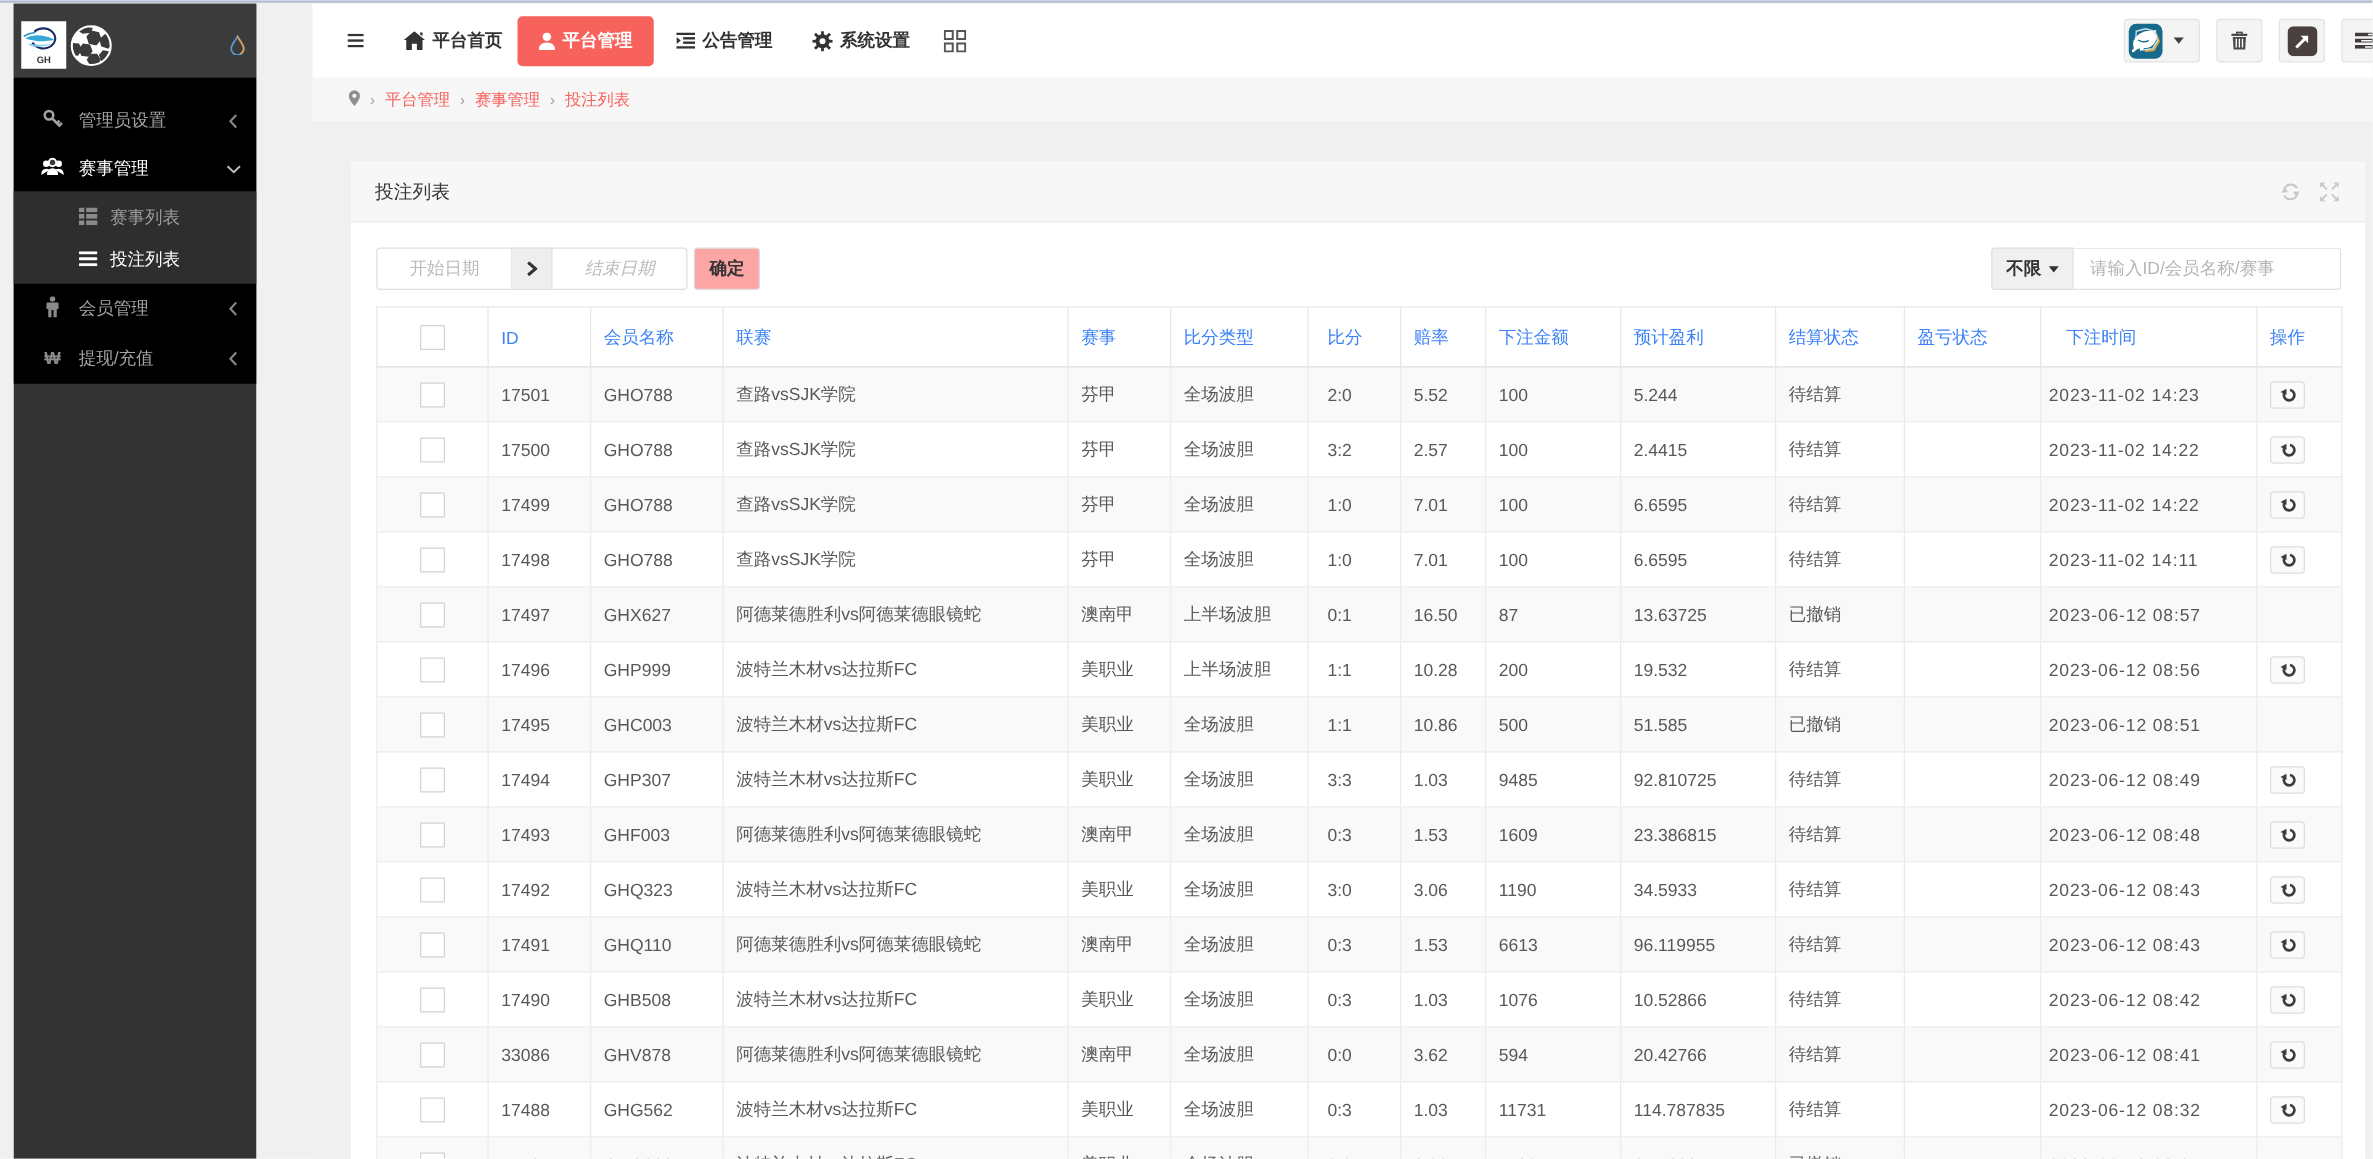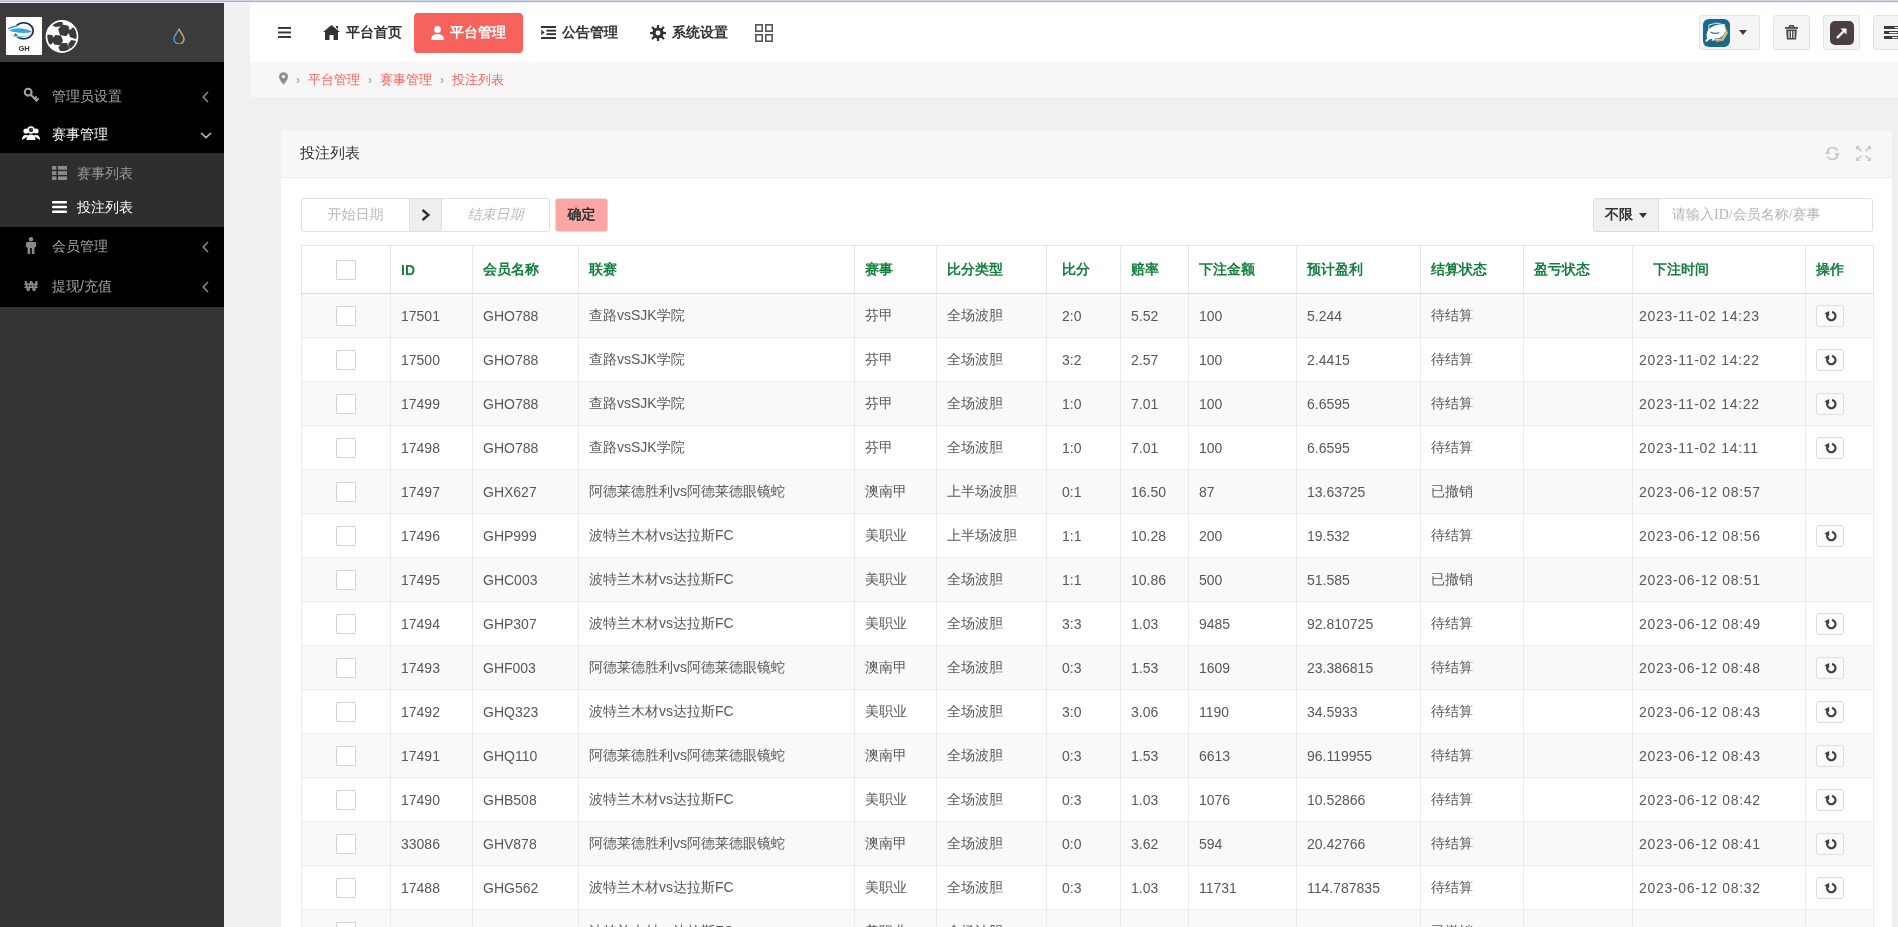--- a/index.html
+++ b/index.html
@@ -1,21 +1,21 @@
 <!DOCTYPE html>
 <html lang="zh"><head>
 <meta charset="utf-8">
 <title>投注列表</title>
 <style>
 * { margin:0; padding:0; box-sizing:border-box; }
 html,body { width:1898px; height:927px; overflow:hidden; font-family:"Liberation Sans",sans-serif; }
 body { background:#f0f0f0; position:relative; }
 .topline { position:absolute; left:0; top:0; width:1898px; height:2px; background:#ccd4e6; border-bottom:1px solid #a9b3cc; z-index:50; }
 
-.sidebar { position:absolute; left:0; top:3px; width:224px; height:924px; background:#333333; z-index:10; }
+.sidebar { position:absolute; left:11px; top:3px; width:194px; height:924px; background:#333333; z-index:10; }
 .side-head { height:59px; background:#3b3b3b; position:relative; }
 .logo-box { position:absolute; left:6px; top:14px; width:36px; height:38px; background:#fff; }
 .ball { position:absolute; left:44px; top:15px; }
 .droplet { position:absolute; left:173px; top:25px; }
 .menu { list-style:none; padding-top:15px; background:#000000; }
 .mi { height:40px; display:flex; align-items:center; color:#a2a2a2; font-size:14px; position:relative; }
 .mi .ic { width:20px; margin-left:21px; text-align:center; flex:0 0 20px; }
 .mi .tx { margin-left:11px; }
 .mi .arrow { position:absolute; right:15px; display:flex; }
 .mi .arrow.downx { right:12px; }
@@ -48,32 +48,32 @@
 .card-head .title { margin-left:19px; font-size:15px; color:#333; }
 .card-tools { position:absolute; right:20px; top:15px; display:flex; gap:14px; }
 .card-body { padding:20px 19px 0 20px; background:#fff; }
 .filters { height:34px; position:relative; margin-bottom:13px; }
 .fgroup { display:flex; position:absolute; left:0; top:0; }
 .finput { height:34px; border:1px solid #e0e0e0; background:#fff; font-size:14px; color:#bbb; display:flex; align-items:center; justify-content:center; }
 .finput.start { width:109px; border-radius:3px 0 0 3px;text-align:right; }
 .fmid { width:31px; height:34px; background:#eee; border:1px solid #e0e0e0; border-left:none; border-right:none; display:flex; align-items:center; justify-content:center; }
 .finput.end { width:109px; border-radius:0 3px 3px 0;font-style:italic; }
 .fbtn { width:53px; height:34px; background:#fca5a5; border:1px solid #ddd; border-radius:3px; margin-left:5px; font-size:14px; font-weight:700; color:#333; display:flex; align-items:center; justify-content:center; }
-.rgroup { position:absolute; right:0; top:0; display:flex;font-family:Liberation Serif, serif; }
+.rgroup { position:absolute; right:0; top:0; display:flex; }
 .rsel { width:66px; height:34px; background:#f0f0f0; border:1px solid #ddd; border-radius:3px 0 0 3px; display:flex; align-items:center; justify-content:center; font-size:14px; font-weight:700; color:#333; }
 .rsel .dcaret { width:0; height:0; border-left:4px solid transparent; border-right:4px solid transparent; border-top:5px solid #333; margin-left:6px; }
 .rinput { width:214px; height:34px; background:#fff; border:1px solid #e0e0e0; border-left:none; border-radius:0 3px 3px 0; display:flex; align-items:center; font-size:14px; color:#b5b5b5; padding-left:13px; }
 
 table.grid { border-collapse:collapse; table-layout:fixed; width:1572px; font-size:14px; }
 table.grid col.c1{width:89px} table.grid col.c2{width:82px} table.grid col.c3{width:106px}
 table.grid col.c4{width:276px} table.grid col.c5{width:82px} table.grid col.c6{width:110px}
 table.grid col.c7{width:74px} table.grid col.c8{width:68px} table.grid col.c9{width:108px}
 table.grid col.c10{width:124px} table.grid col.c11{width:103px} table.grid col.c12{width:109px}
 table.grid col.c13{width:173px} table.grid col.c14{width:68px}
-table.grid th { height:48px; font-weight:700; color:#15803d; text-align:left; padding-left:10px; border:1px solid #e7e7e7; border-bottom:1px solid #ddd; background:#fff; }
+table.grid th { height:48px; font-weight:400; color:#3b82f6; text-align:left; padding-left:10px; border:1px solid #e7e7e7; border-bottom:1px solid #ddd; background:#fff; }
 table.grid td { height:44px; color:#585858; text-align:left; padding-left:10px; border:1px solid #ebebeb; }
 table.grid td:nth-child(13) { padding-left:6px; letter-spacing:0.7px; }
 table.grid th:nth-child(13) { padding-left:20px; }
 table.grid td:nth-child(7), table.grid th:nth-child(7) { padding-left:15px; }
 table.grid tr.odd td { background:#f9f9f9; }
 table.grid .cbcell { text-align:center; padding-left:0; }
 .cb { display:inline-block; width:20px; height:20px; background:#fff; border:1px solid #d2d2d2; border-radius:1px; vertical-align:middle; margin-right:1px; }
 .abtn { display:inline-flex; width:28px; height:22px; background:#fafafa; border:1px solid #ddd; border-radius:3px; align-items:center; justify-content:center; }
 </style>
 </head>

